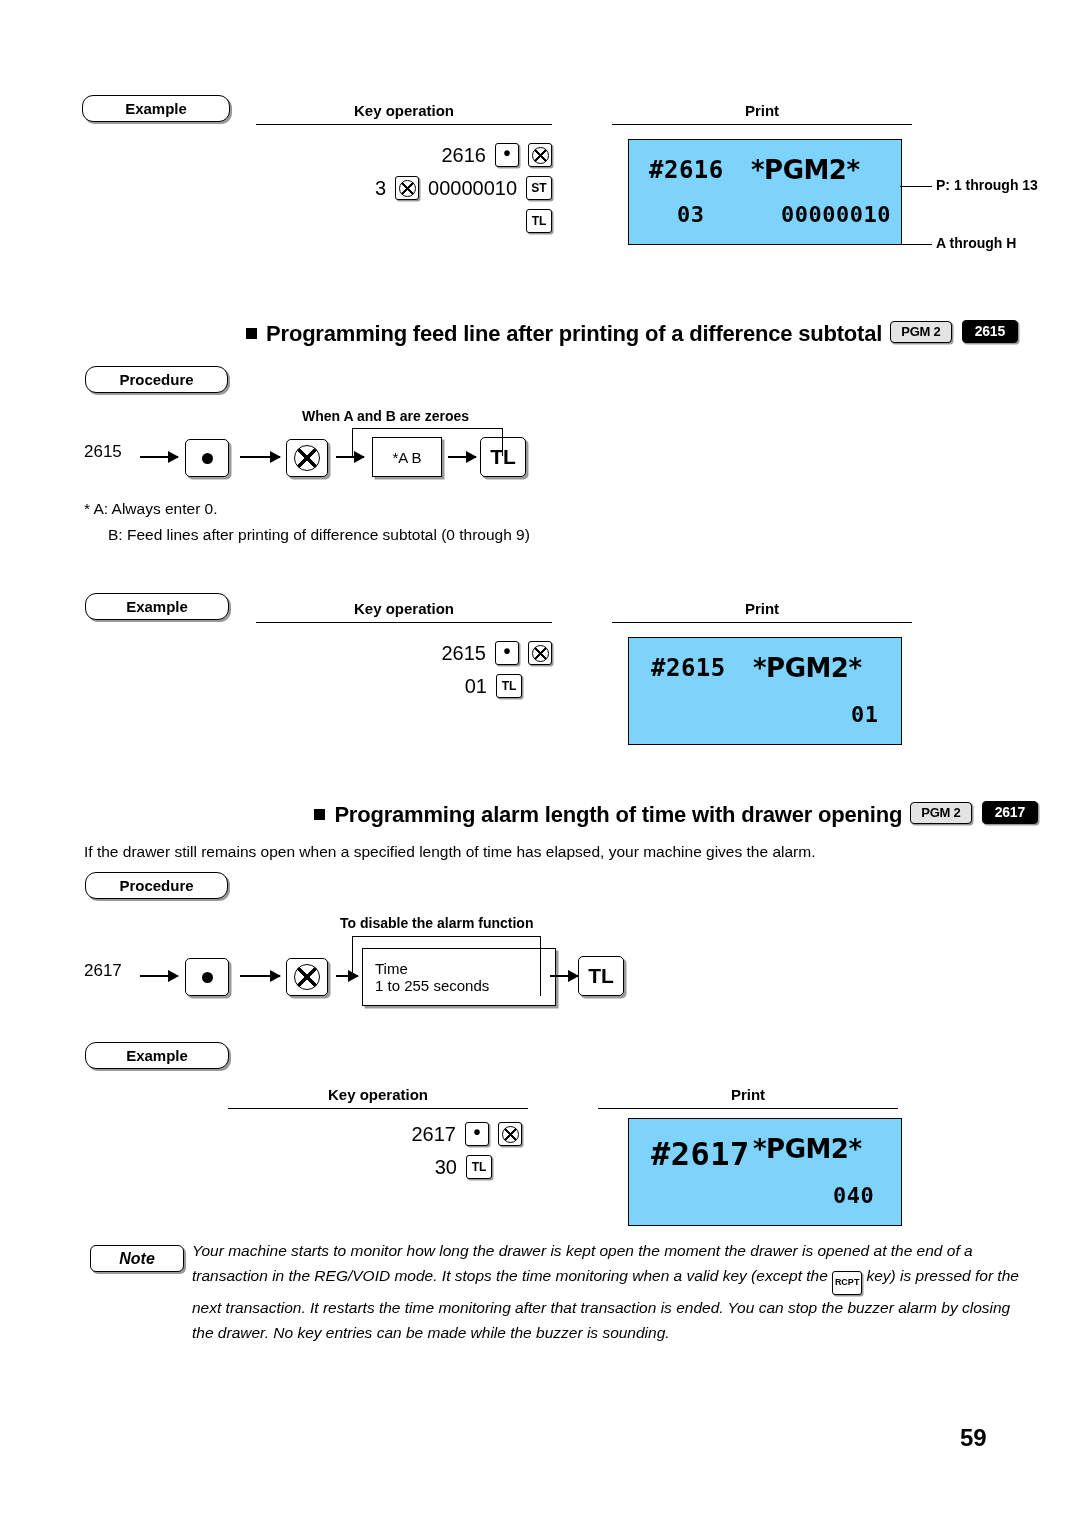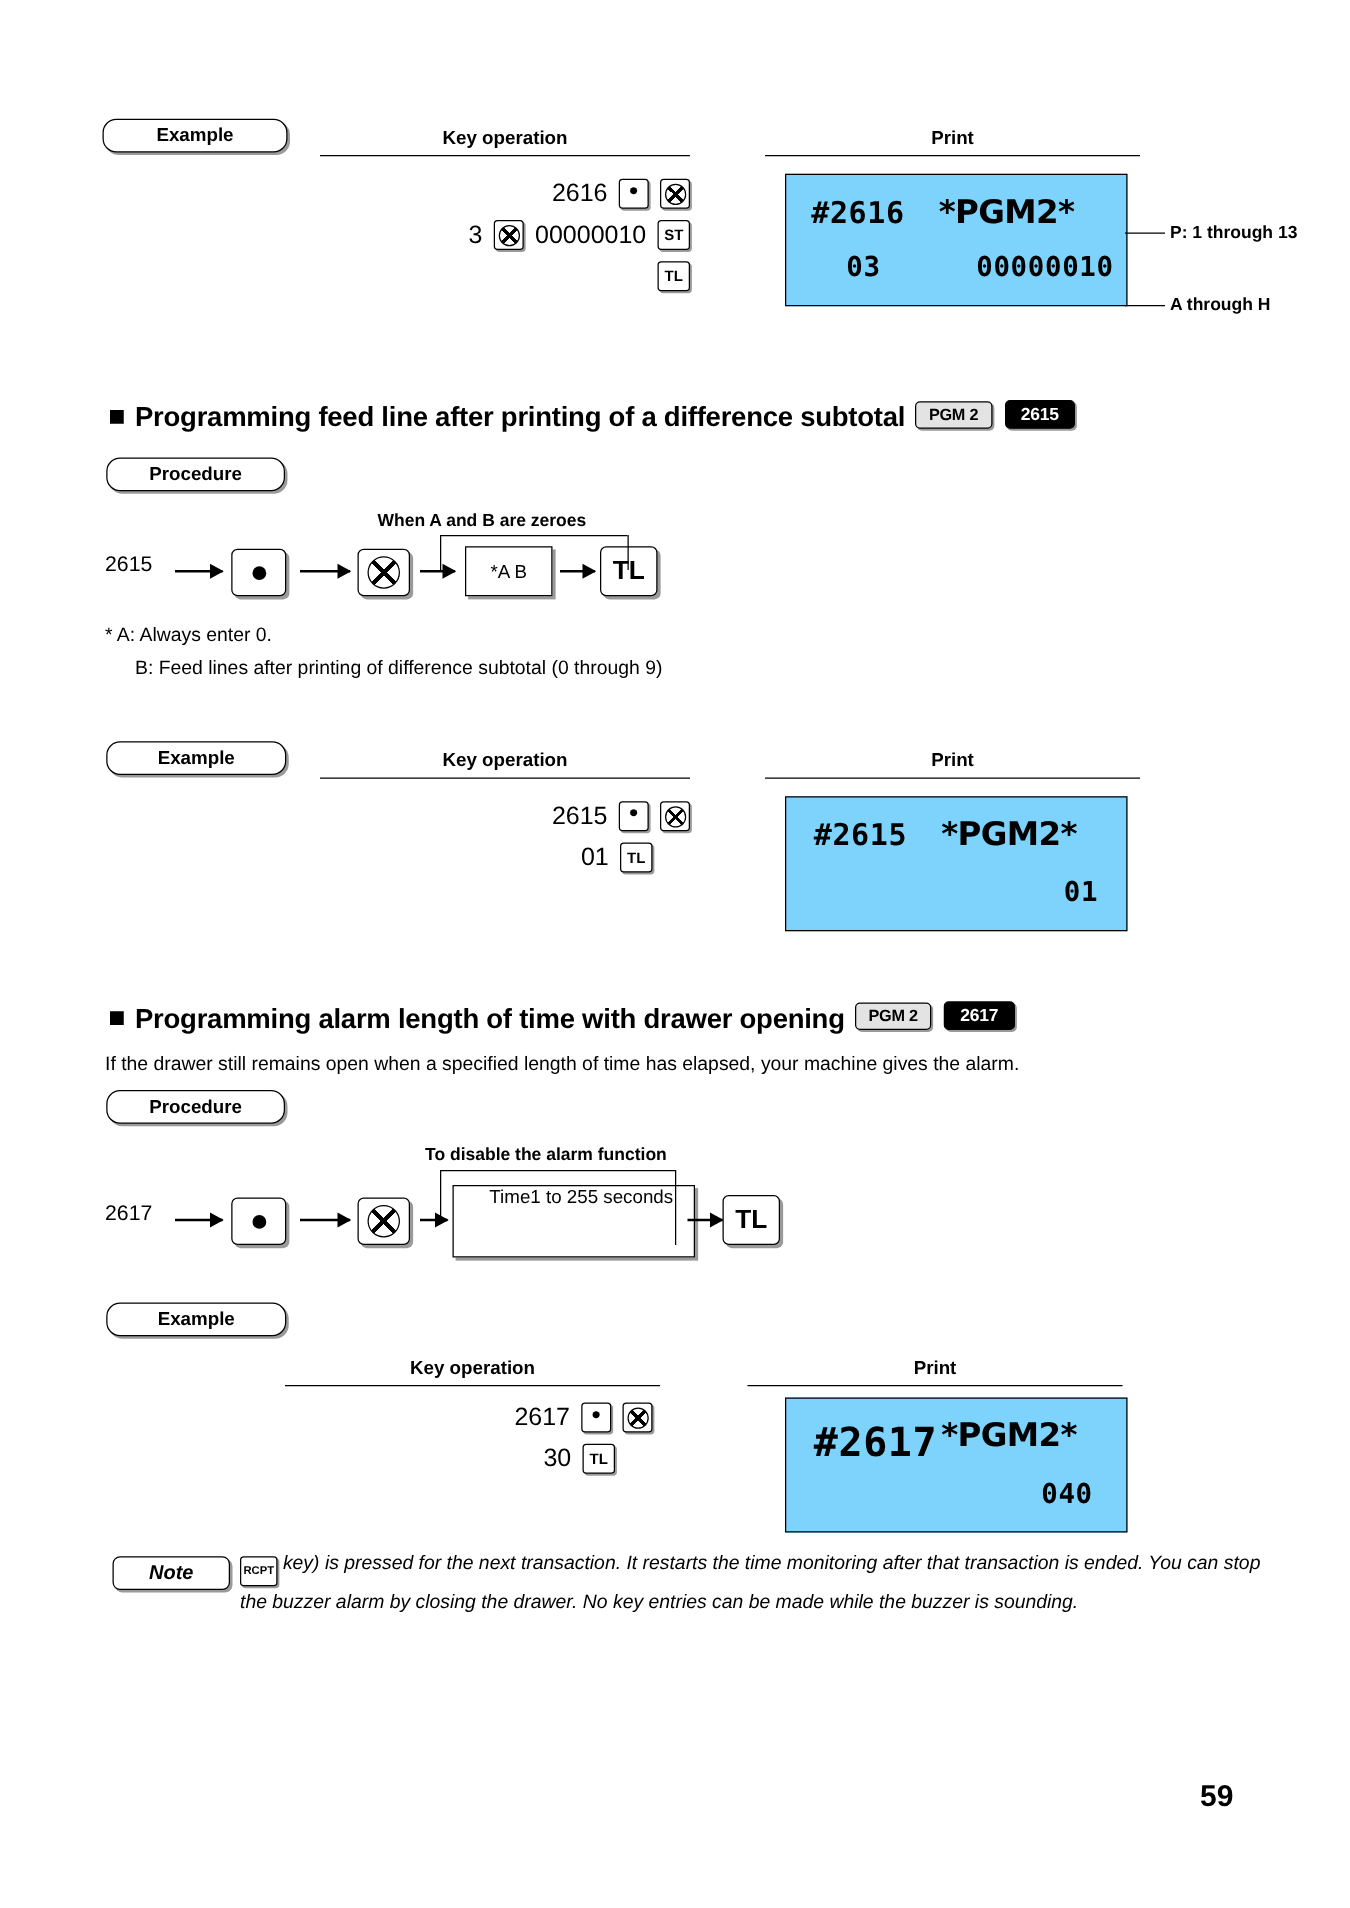--- a/index.html
+++ b/index.html
@@ -35,20 +35,21 @@
     text-align: center;
   }
   .rule {
     border-bottom: 1.5px solid #000;
     height: 0;
   }
   .section-title {
     font-weight: bold;
     font-size: 22px;
     letter-spacing: -0.2px;
+    text-align: right;
   }
   .sqbullet {
     display: inline-block;
     width: 11px;
     height: 11px;
     background: #000;
     margin-right: 9px;
     vertical-align: 2px;
   }
   .tag-pgm {
@@ -340,21 +341,21 @@
 
 <div class="abs" style="left:84px; top:961px; font-size:17px;">
   <span>2617</span>
 </div>
 <div class="arrow" style="left:140px; top:975px; width:38px;"></div>
 <div class="abs bigkey bigkey-dot" style="left:185px; top:958px;"></div>
 <div class="arrow" style="left:240px; top:975px; width:40px;"></div>
 <div class="abs bigkey bigkey-x" style="left:286px; top:958px;"></div>
 <div class="arrow" style="left:336px; top:975px; width:22px;"></div>
 
-<div class="abs databox" style="left:362px; top:948px; width:180px; height:56px; flex-direction:row; align-items:flex-start; justify-content:center; padding-left:12px;">
+<div class="abs databox" style="left:362px; top:948px; width:180px; height:56px; flex-direction:column; align-items:flex-start; justify-content:center; padding-left:12px;">
   <span style="font-size:15px;">Time</span>
   <span style="font-size:15px;">1 to 255 seconds</span>
 </div>
 <div class="arrow" style="left:550px; top:975px; width:28px;"></div>
 <div class="abs bigkey bigkey-tl" style="left:578px; top:956px;">
   <span>TL</span>
 </div>
 <div class="leader-v" style="left:352px; top:936px; height:39px;"></div>
 <div class="leader" style="left:352px; top:936px; width:188px;"></div>
 <div class="leader-v" style="left:540px; top:936px; height:60px;"></div>
@@ -392,20 +393,21 @@
   <span class="recline rec-num" style="left:22px; top:16px; font-size:32px;">#2617</span>
   <span class="recline rec-pgm" style="left:124px; top:15px; font-size:26px;">*PGM2*</span>
   <span class="recline rec-num" style="left:204px; top:64px; font-size:22px;">040</span>
 </div>
 
 <div class="abs pill" style="left:90px; top:1245px; width:92px; border-radius:6px; font-style:italic; font-size:16px;">
   <span>Note</span>
 </div>
 
 <div class="abs note-italic" style="left:192px; top:1238px; width:834px;">
+  <span>Your machine starts to monitor how long the drawer is kept open the moment the drawer is opened at the end of a transaction in the REG/VOID mode. It stops the time monitoring when a valid key (except the</span>
   <span class="keybox" style="width:28px; height:22px; font-size:9px; vertical-align:-4px; font-style:normal;">
     <span>RCPT</span>
   </span>
   <span>key) is pressed for the next transaction. It restarts the time monitoring after that transaction is ended. You can stop the buzzer alarm by closing the drawer. No key entries can be made while the buzzer is sounding.</span>
 </div>
 
 <div class="abs" style="left:960px; top:1424px; font-size:24px; font-weight:bold;">
   <span>59</span>
 </div>
 

